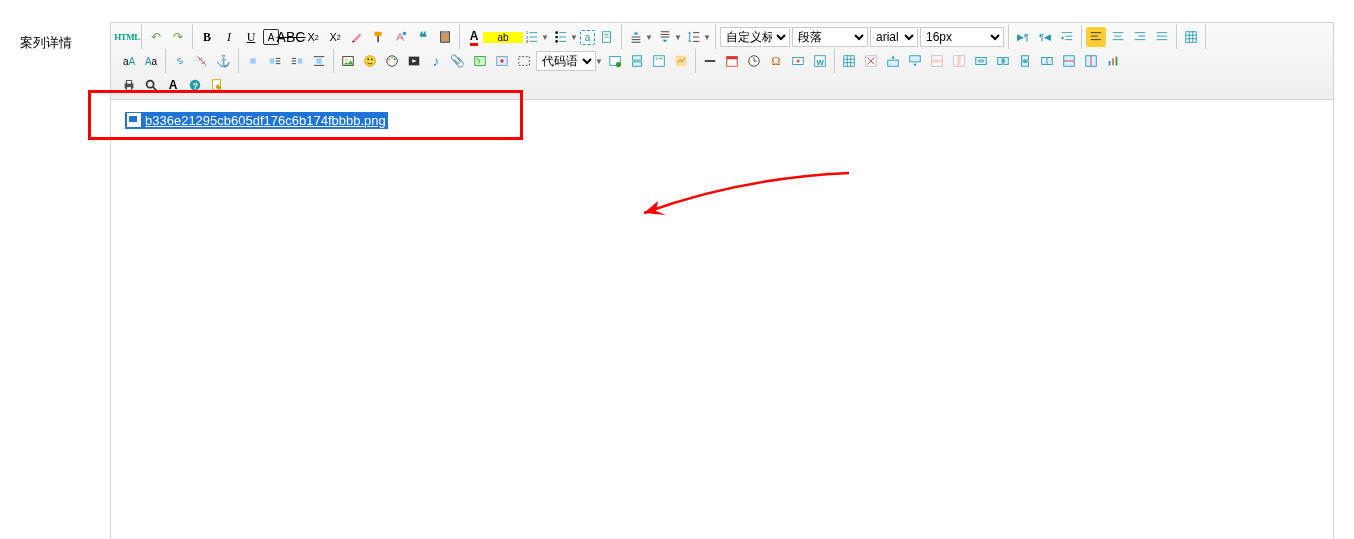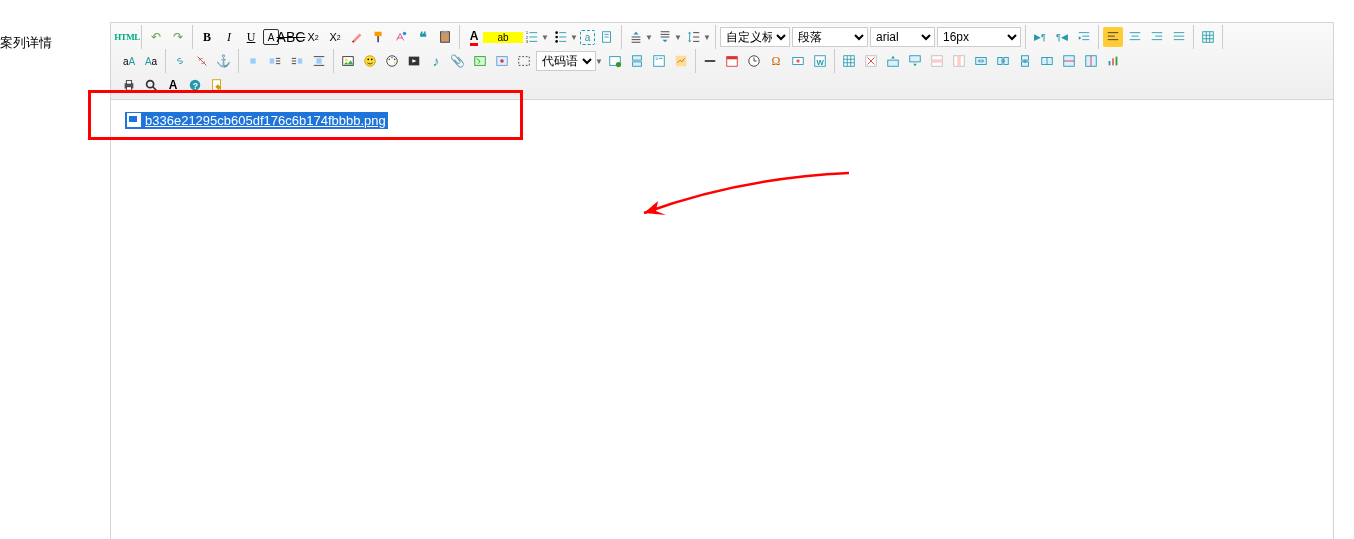--- a/index.html
+++ b/index.html
@@ -1,29 +1,29 @@
 <!DOCTYPE html>
 <html><head>
 <meta charset="utf-8">
 <style>
 *{box-sizing:border-box;margin:0;padding:0}
 body{font-family:Arial,"Microsoft YaHei",sans-serif;font-size:12px;background:#fff;width:1354px;height:539px;overflow:hidden}
 .page{display:flex;height:100%}
-.label-col{width:110px;padding-top:34px;text-align:left;padding-right:18px;font-size:13px;color:#000}
+.label-col{width:110px;padding-top:34px;text-align:center;padding-right:18px;font-size:13px;color:#000}
 .editor-col{flex:1;padding:22px 20px 0 0}
 .editor-frame{border:1px solid #d4d4d4}
 .toolbar{background:linear-gradient(#fafafa,#eee);padding:2px 2px;display:flex;flex-wrap:wrap;align-items:flex-start;border-bottom:1px solid #d4d4d4}
 .grp{display:flex;align-items:center;padding:0 3px;border-right:1px solid #ccc;height:24px}
 .grp:last-child{border-right:none}
 .btn{width:20px;height:20px;margin:0 1px;display:flex;align-items:center;justify-content:center;cursor:pointer;border:1px solid transparent;border-radius:2px;font-size:12px;position:relative}
 .btn svg{width:14px;height:14px}
 .sel{height:20px;font-size:12px;border:1px solid #ccc;background:#fff;margin:0 1px;padding:0 1px}
 .sel.w1{width:70px}
 .sel.w2{width:76px}
-.sel.w3{width:65px}
+.sel.w3{width:48px}
 .sel.w4{width:84px}
 .sel.wc{width:60px}
 .htmlbtn{color:#0a8;font-family:Georgia,serif;font-size:9px;font-weight:bold;letter-spacing:-0.5px}
 .tbrow2{width:100%;display:flex;flex-wrap:wrap;align-items:center;padding:0 2px}
 .content{position:relative;background:#fff;min-height:440px;padding:12px 14px}
 .highlight-box{position:absolute;left:-23px;top:-10px;width:435px;height:50px;border:3px solid #ff0000;pointer-events:none}
 .file-link{display:inline-flex;align-items:flex-start;color:#fff;background:#1e74d8;text-decoration:underline;font-size:13px;padding:1px 2px}
 .file-link .ic{width:14px;height:14px;background:#fff;margin-right:4px;display:inline-block;position:relative}
 .file-link .ic::after{content:"";position:absolute;left:2px;top:3px;width:8px;height:6px;background:#1e74d8}
 .arrow{position:absolute;left:528px;top:68px;pointer-events:none}

